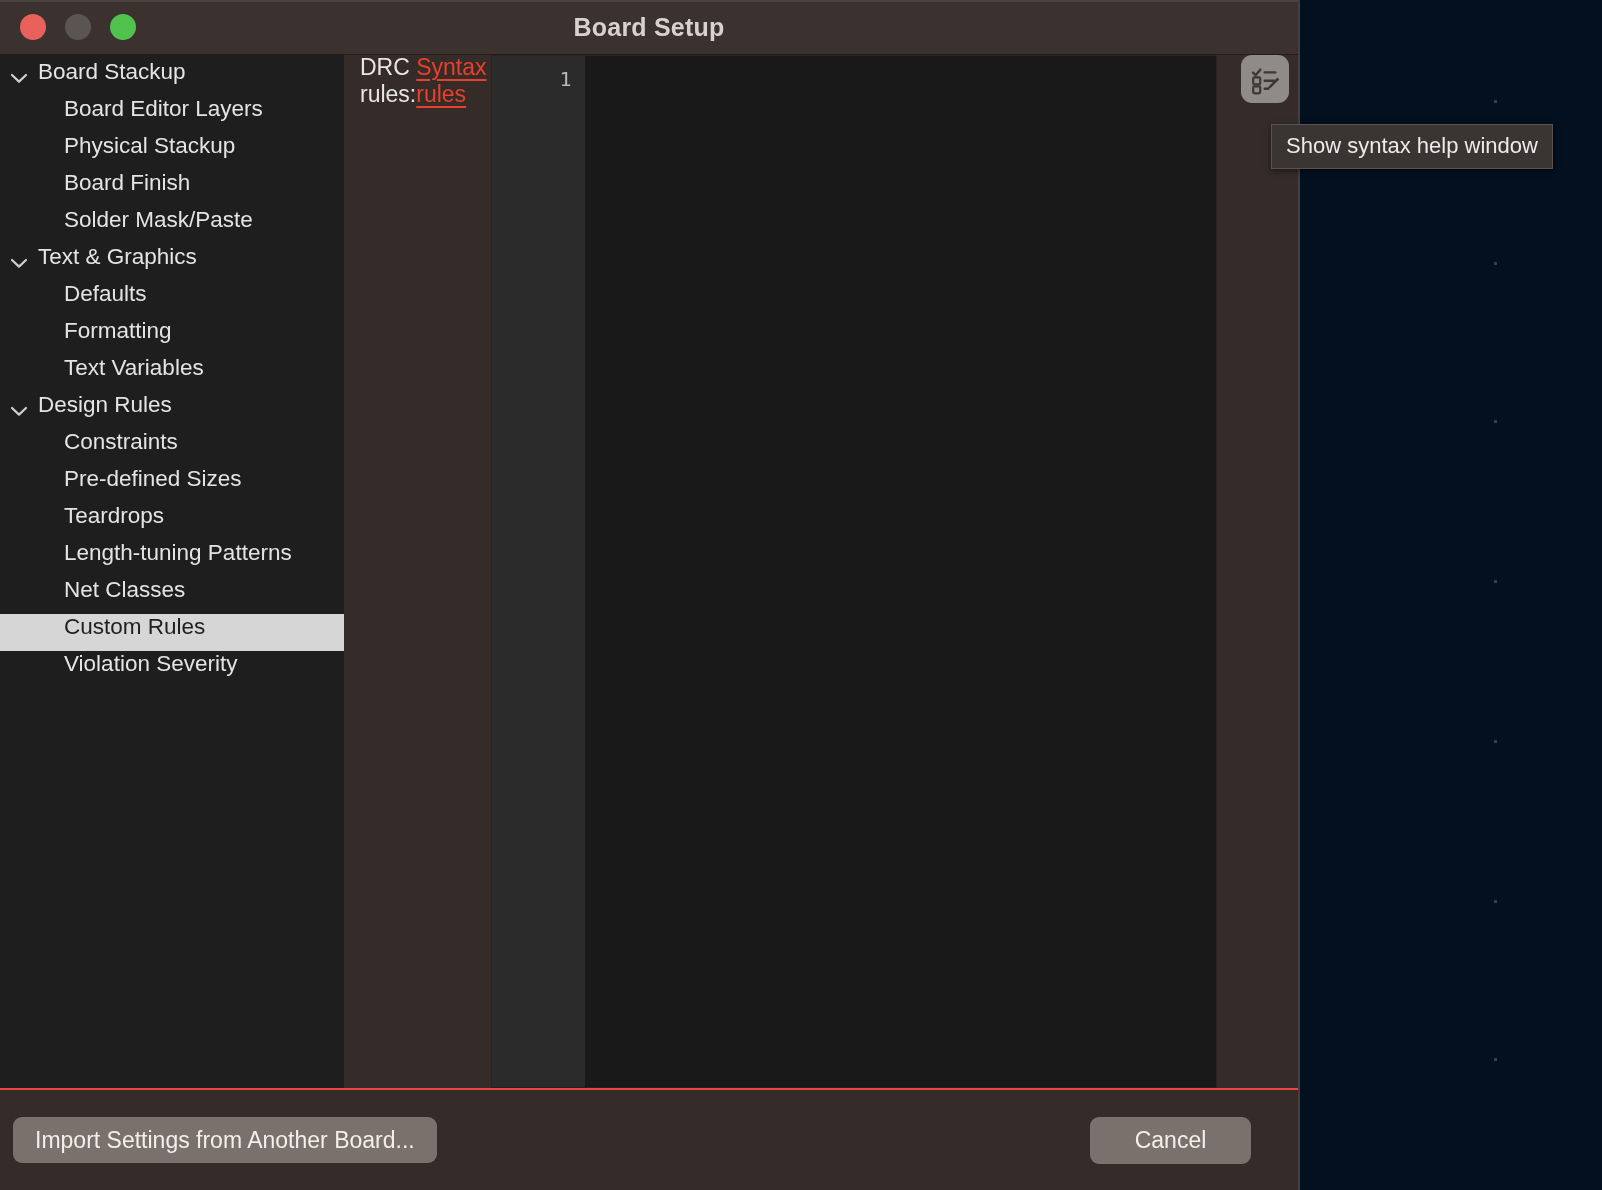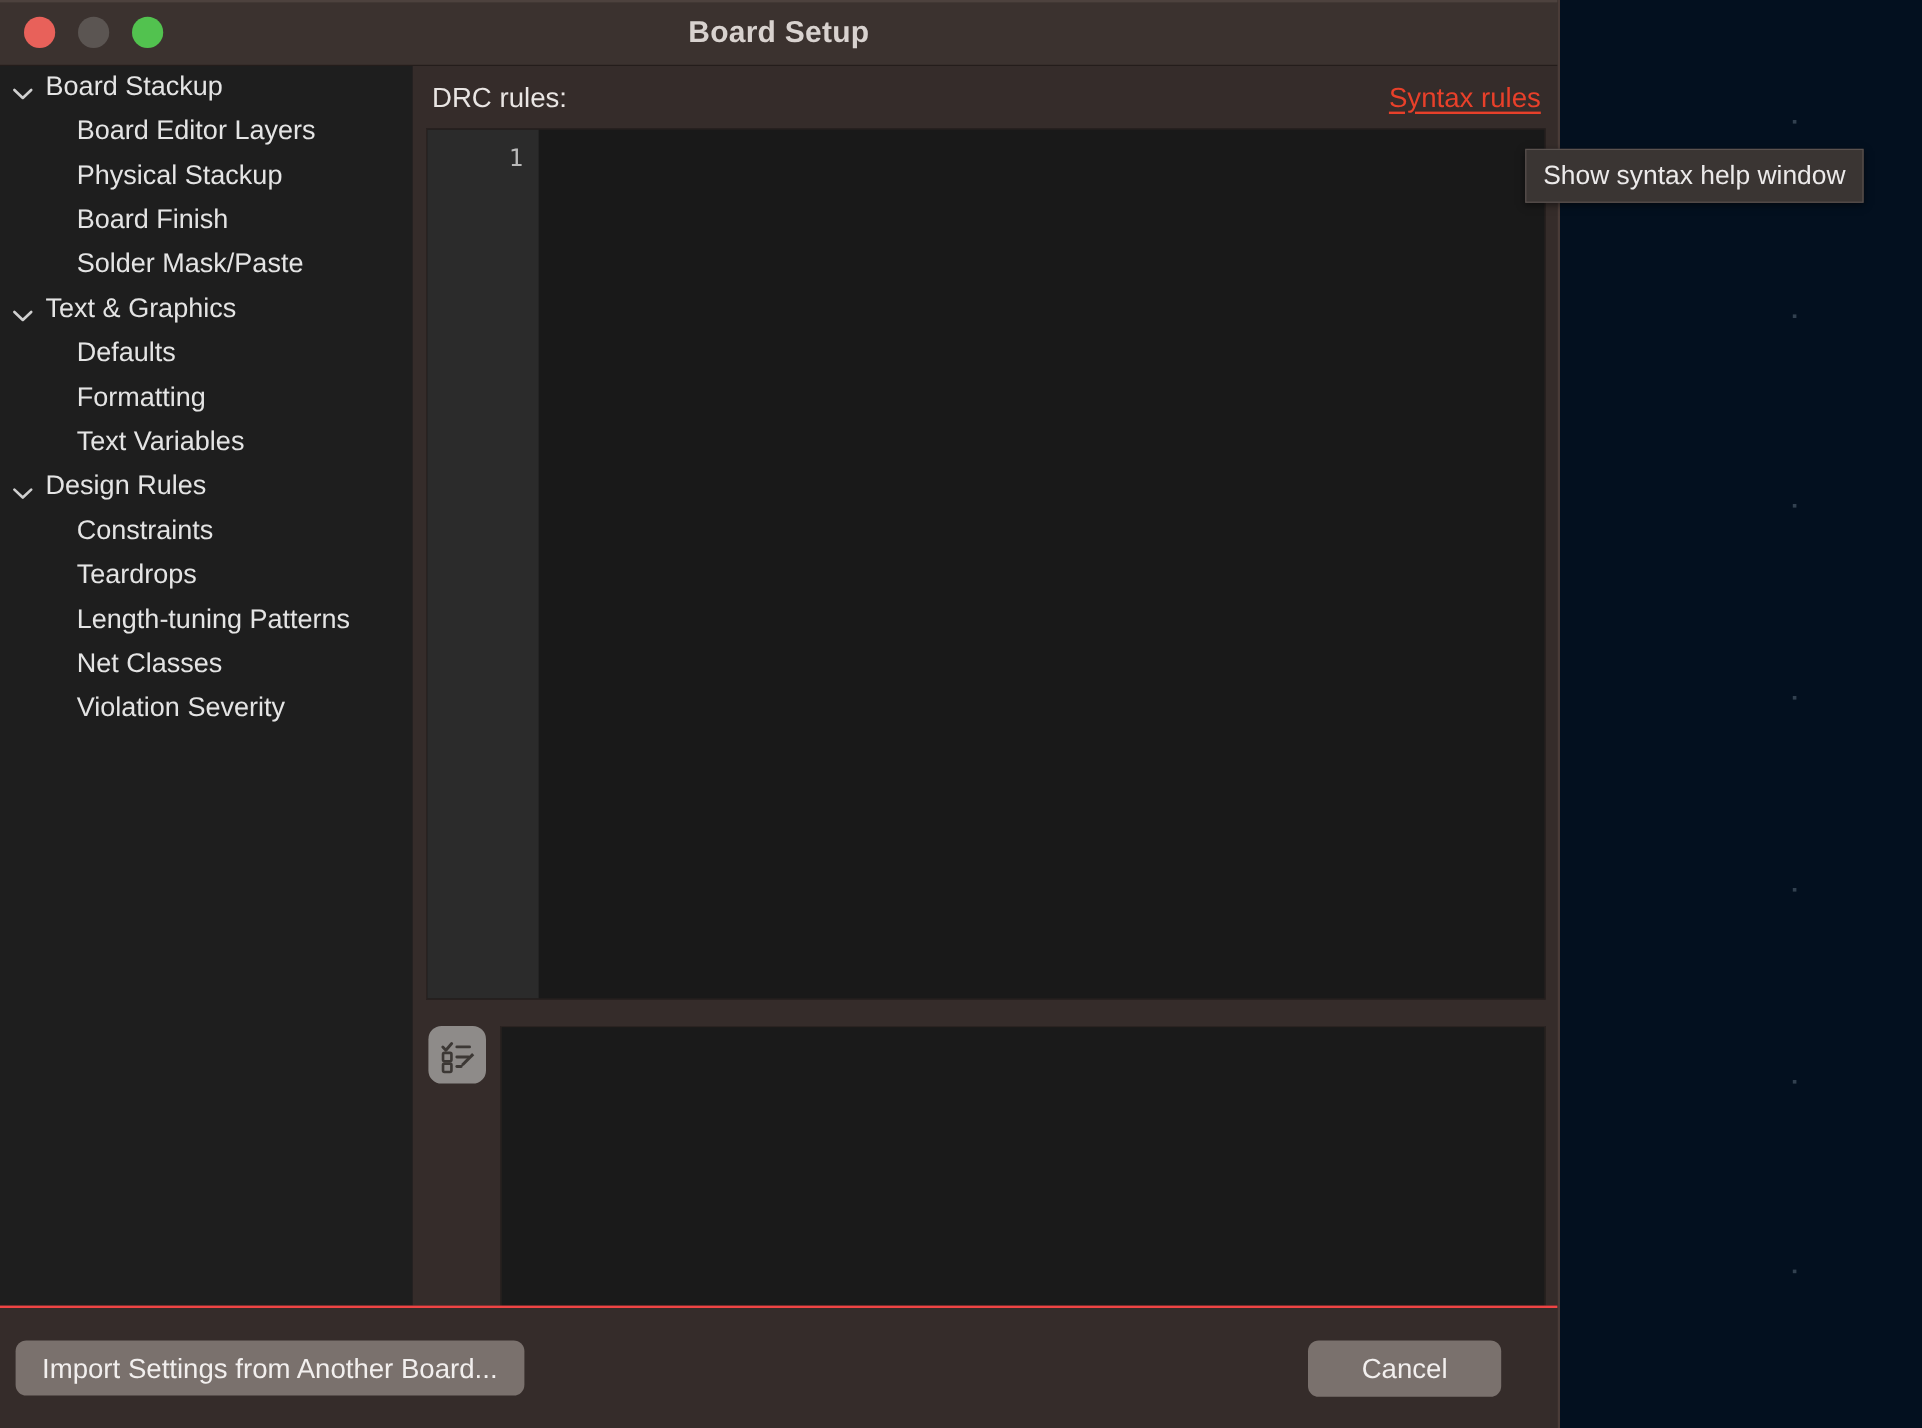--- a/index.html
+++ b/index.html
@@ -93,21 +93,21 @@
   .tree-row.child .tree-label { padding-left: 22px; }
   .tree-row.selected {
     background: #d6d6d6;
     color: #1a1a1a;
   }
   .tree-row.selected .tree-label { color: #1f1f1f; }
 
   
   #right-pane {
     flex: 1 1 auto;
-    display: flex; flex-direction: column;
+    display: flex; flex-direction: row;
     background: #352c2a;
     min-width: 0;
     padding: 0 10px 0 11px;
   }
   #drc-header {
     height: 52px; flex: 0 0 52px;
     display: flex; align-items: center; justify-content: space-between;
     padding: 0 1px 0 5px;
   }
   #drc-label {
@@ -314,29 +314,37 @@
             </svg>
           </span>
           <span class="tree-label">Design Rules</span>
         </div>
         <div class="tree-row child">
           <span class="chevron"></span>
           <span class="tree-label">Constraints</span>
         </div>
         <div class="tree-row child">
           <span class="chevron"></span>
+          <span class="tree-label">Pre-defined Sizes</span>
+        </div>
+        <div class="tree-row child">
+          <span class="chevron"></span>
           <span class="tree-label">Teardrops</span>
         </div>
         <div class="tree-row child">
           <span class="chevron"></span>
           <span class="tree-label">Length-tuning Patterns</span>
         </div>
         <div class="tree-row child">
           <span class="chevron"></span>
           <span class="tree-label">Net Classes</span>
+        </div>
+        <div class="tree-row child selected">
+          <span class="chevron"></span>
+          <span class="tree-label">Custom Rules</span>
         </div>
         <div class="tree-row child">
           <span class="chevron"></span>
           <span class="tree-label">Violation Severity</span>
         </div>
       </div>
 
     <div id="right-pane">
 
       <div id="drc-header">

